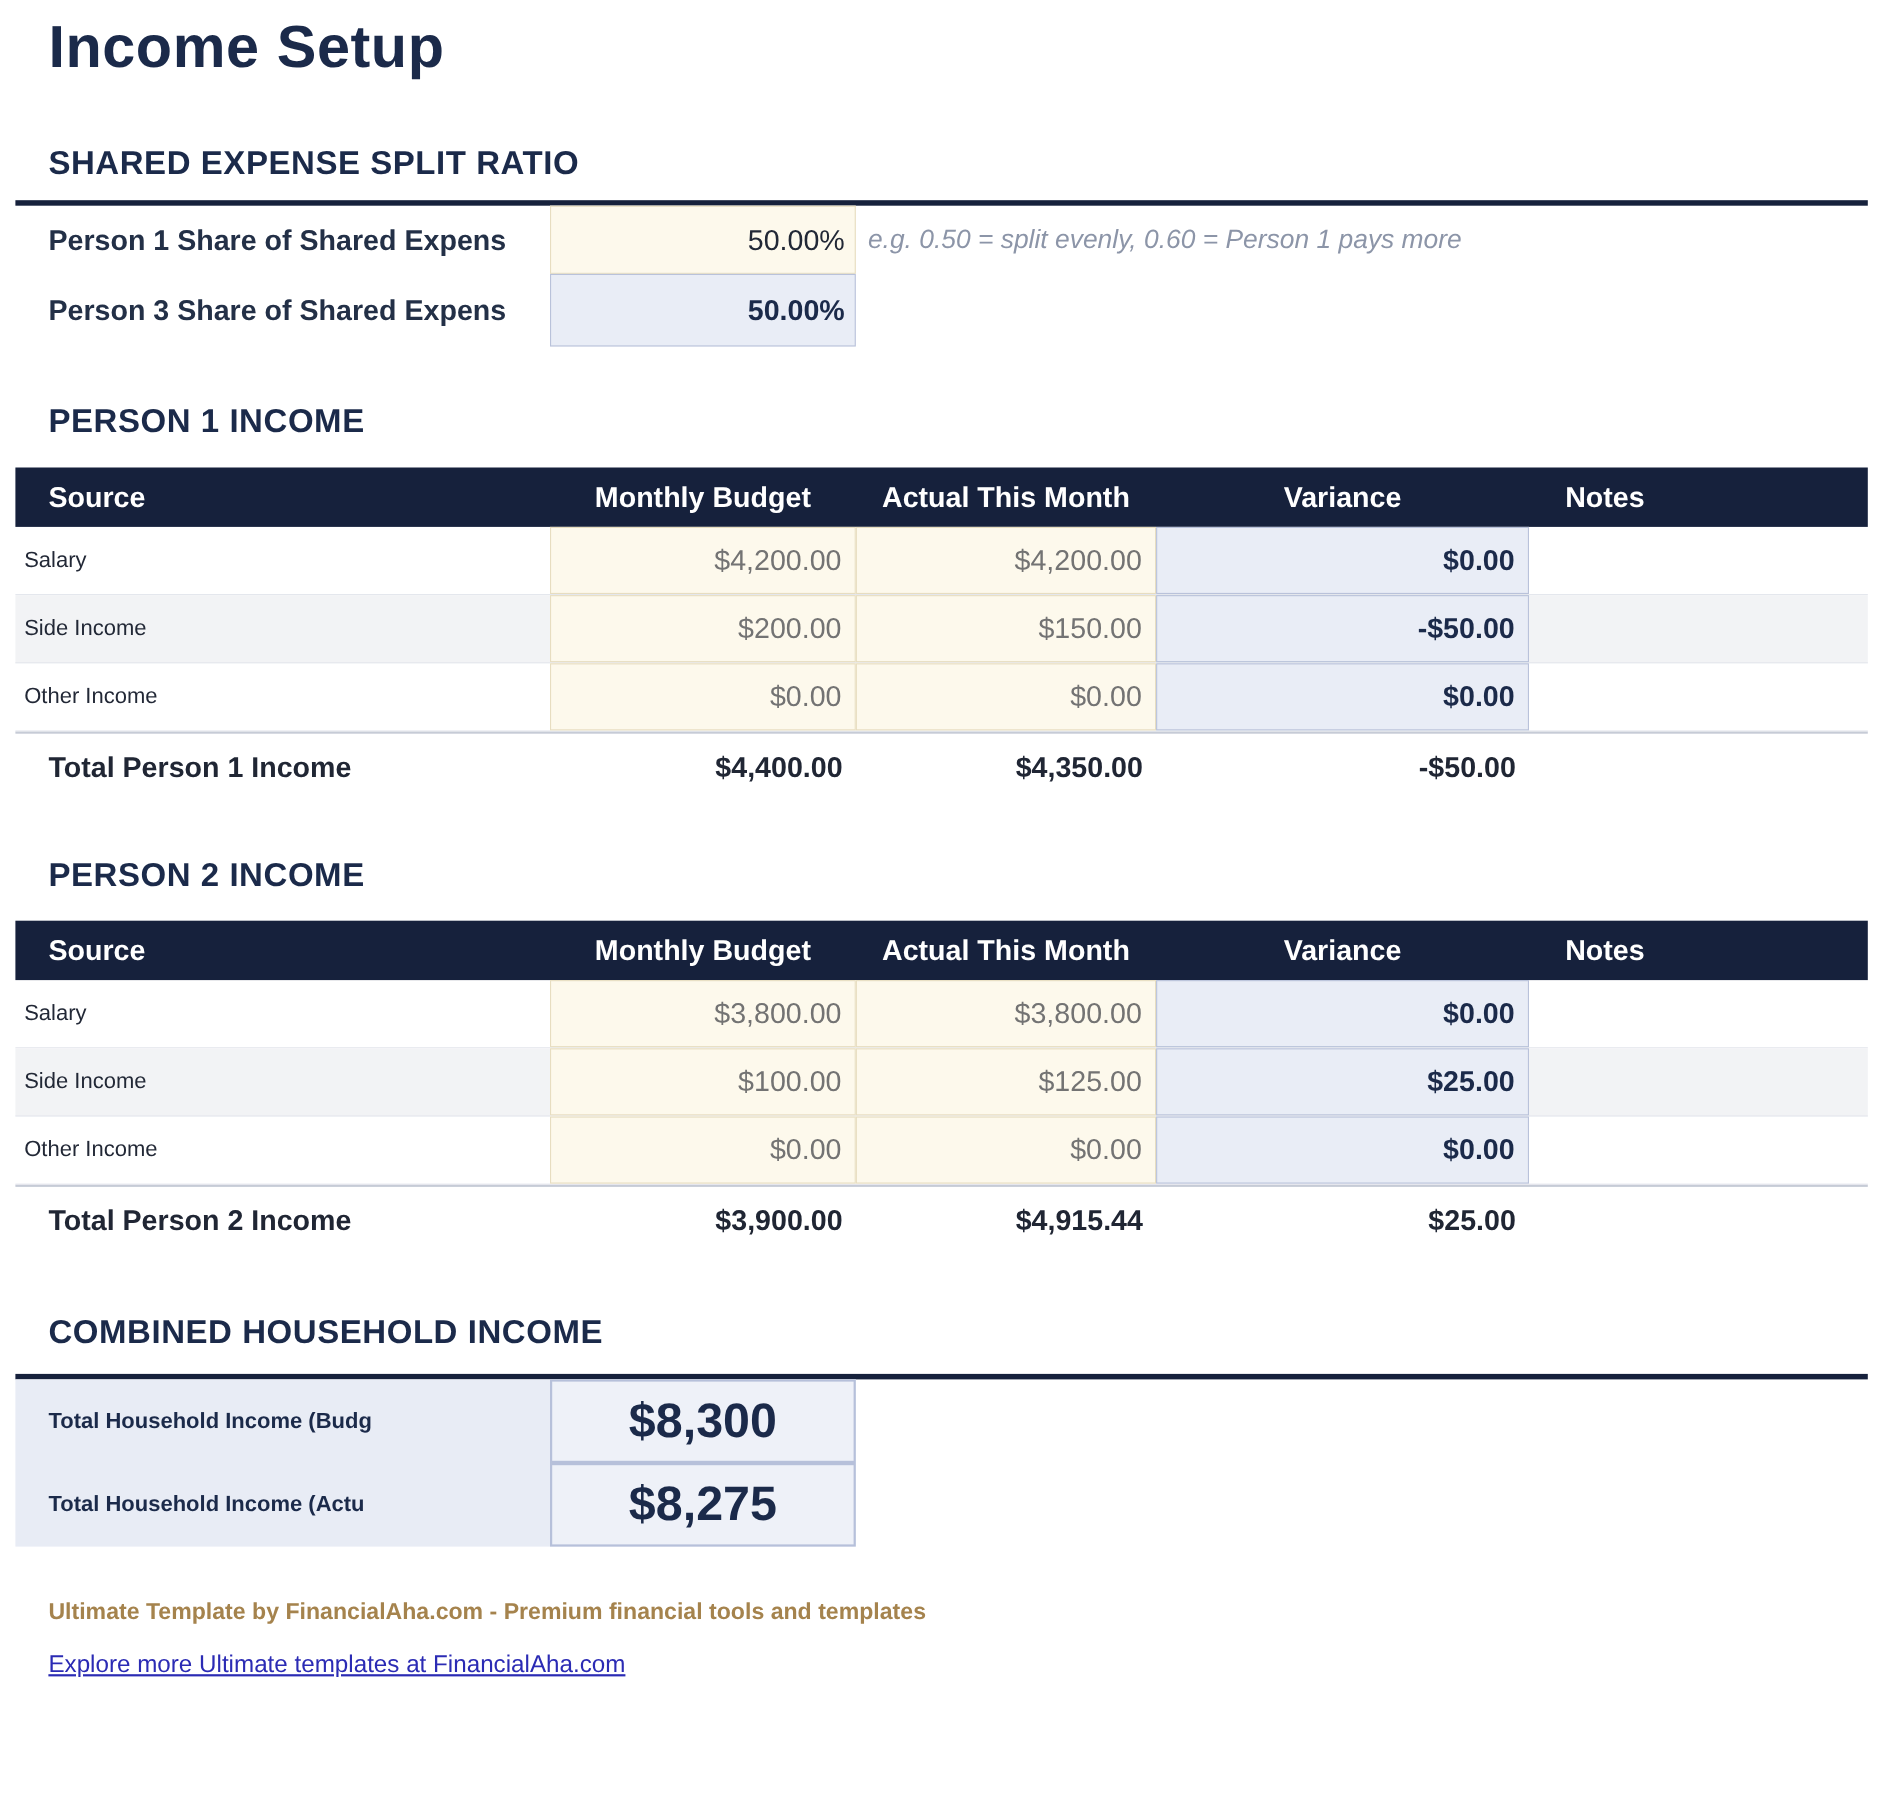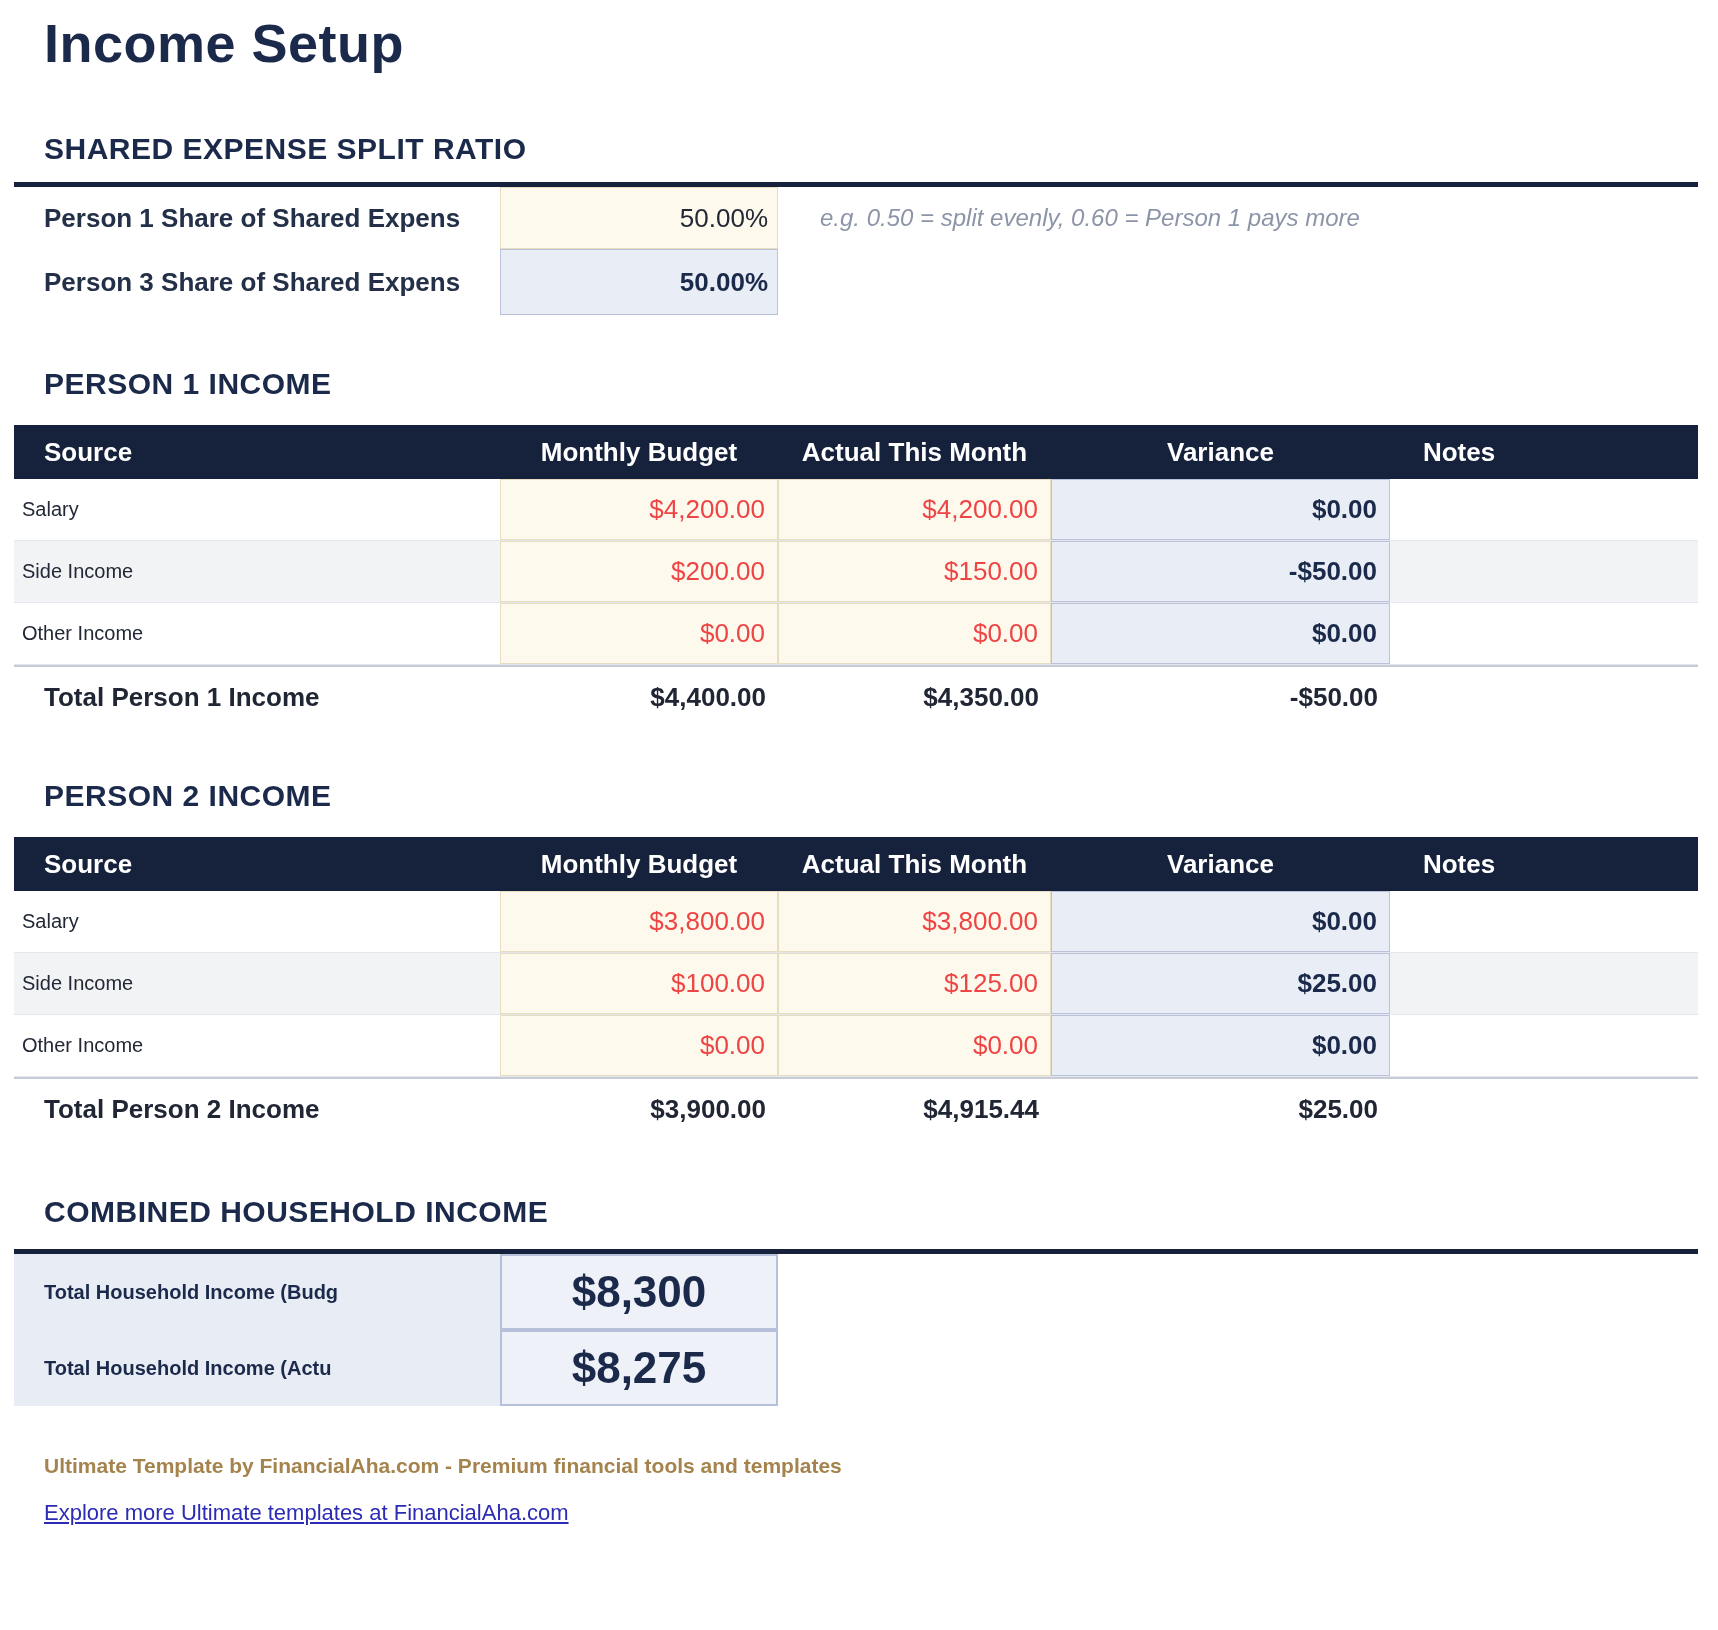--- a/index.html
+++ b/index.html
@@ -26,36 +26,36 @@
   .split-row{display:grid;grid-template-columns:486px 278px 1fr;align-items:stretch;}
   .split-row.r1{height:62px;}
   .split-row.r2{height:66px;}
   .split-label{display:flex;align-items:center;padding-left:30px;font-weight:700;font-size:26px;
     color:#233047;white-space:nowrap;overflow:hidden;}
   .cell{display:flex;align-items:center;justify-content:flex-end;padding-right:9px;
     font-size:26px;white-space:nowrap;overflow:hidden;}
   .cell.cream{background:var(--cream-bg);border:1px solid var(--cream-border);}
   .cell.blue{background:var(--blue-cell-bg);border:1px solid var(--blue-cell-border);
     font-weight:700;color:var(--navy-text);}
-  .split-hint{display:flex;align-items:center;padding-left:42px;font-style:italic;
+  .split-hint{display:flex;align-items:center;padding-left:11px;font-style:italic;
     font-size:24px;color:var(--gray-subtitle);white-space:nowrap;overflow:hidden;}
 
   
   .tbl-heading{margin-top:52px;}
   .income-table{margin-top:24px;width:1684px;}
   .grid-cols{display:grid;grid-template-columns:486px 278px 273px 339px 138px 1fr;}
   .thead{background:var(--navy-band);height:54px;align-items:center;}
   .th{color:#fff;font-weight:700;font-size:26px;text-align:center;white-space:nowrap;overflow:hidden;}
   .th.src{text-align:left;padding-left:30px;}
   .trow{height:62px;align-items:stretch;border-bottom:1px solid var(--divider);}
   .trow.stripe{background:var(--stripe-bg);}
   .td-source{display:flex;align-items:center;padding-left:8px;font-size:20px;color:var(--text-dark);
     white-space:nowrap;overflow:hidden;}
   .cell.variance{justify-content:flex-end;padding-right:12px;}
-  .cell.money{padding-right:12px;color:#ef4444;}
+  .cell.money{padding-right:12px;color:#737373;}
   .td-notes{min-height:1px;}
   .total-row{height:62px;border-top:2px solid var(--total-divider);align-items:center;background:#fff;}
   .total-label{padding-left:30px;font-weight:700;font-size:26px;color:#202634;white-space:nowrap;overflow:hidden;}
   .total-val{text-align:right;padding-right:12px;font-weight:700;font-size:26px;color:#202634;white-space:nowrap;}
 
   
   .combined-heading{margin-top:56px;}
   .combined-block{margin-top:20px;width:1684px;border-top:5px solid var(--navy-band);}
   .combined-row{display:grid;grid-template-columns:486px 278px 1fr;height:76px;}
   .combined-label{display:flex;align-items:center;padding-left:30px;background:var(--combined-band-bg);

